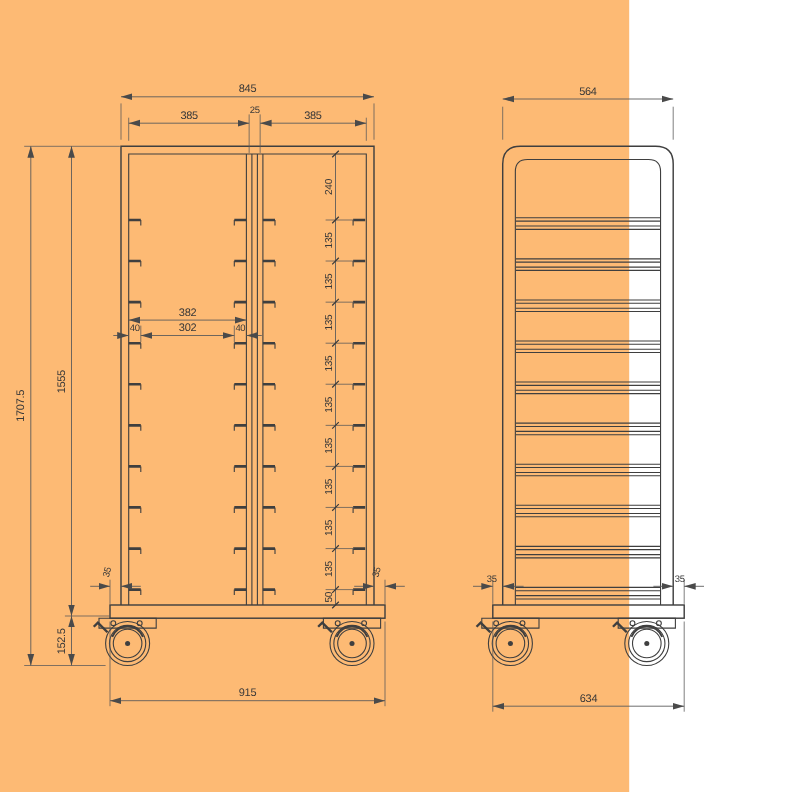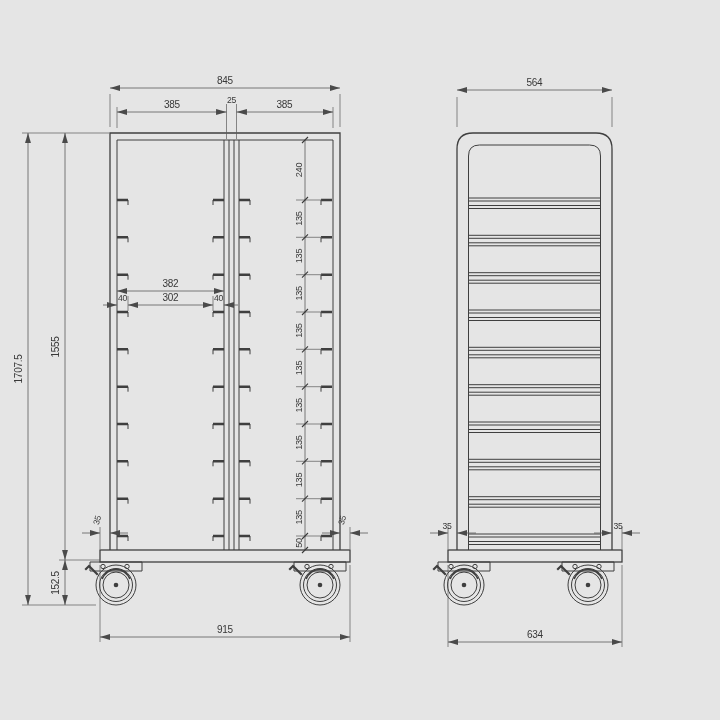--- a/index.html
+++ b/index.html
@@ -1,16 +1,16 @@
 <!DOCTYPE html>
 <html><head>
 <meta charset="utf-8">
 <style>
   html,body{margin:0;padding:0;background:#fff;}
-  .page{width:720px;height:720px;background:#e5e5e5;position:relative;font-family:"Liberation Sans",sans-serif;}
+  .page{width:572px;height:720px;background:#fdba74;position:relative;font-family:"Liberation Sans",sans-serif;}
   svg{display:block}
   .ln{stroke:#3f3f3f;stroke-width:1;fill:none;}
   .ln2{stroke:#3f3f3f;stroke-width:1.3;fill:none;}
   .thk{stroke:#3f3f3f;stroke-width:2.4;fill:none;}
   .fork{stroke:#3f3f3f;stroke-width:1.8;fill:none;}
   .lever{stroke:#3f3f3f;stroke-width:2.2;fill:none;stroke-linecap:square;}
   .dim{stroke:#5a5a5a;stroke-width:0.8;fill:none;}
   .ext{stroke:#5a5a5a;stroke-width:0.7;fill:none;}
   .slash{stroke:#3a3a3a;stroke-width:1.1;fill:none;}
   text{font-family:"Liberation Sans",sans-serif;font-size:10px;fill:#383838;letter-spacing:-0.3px;}

